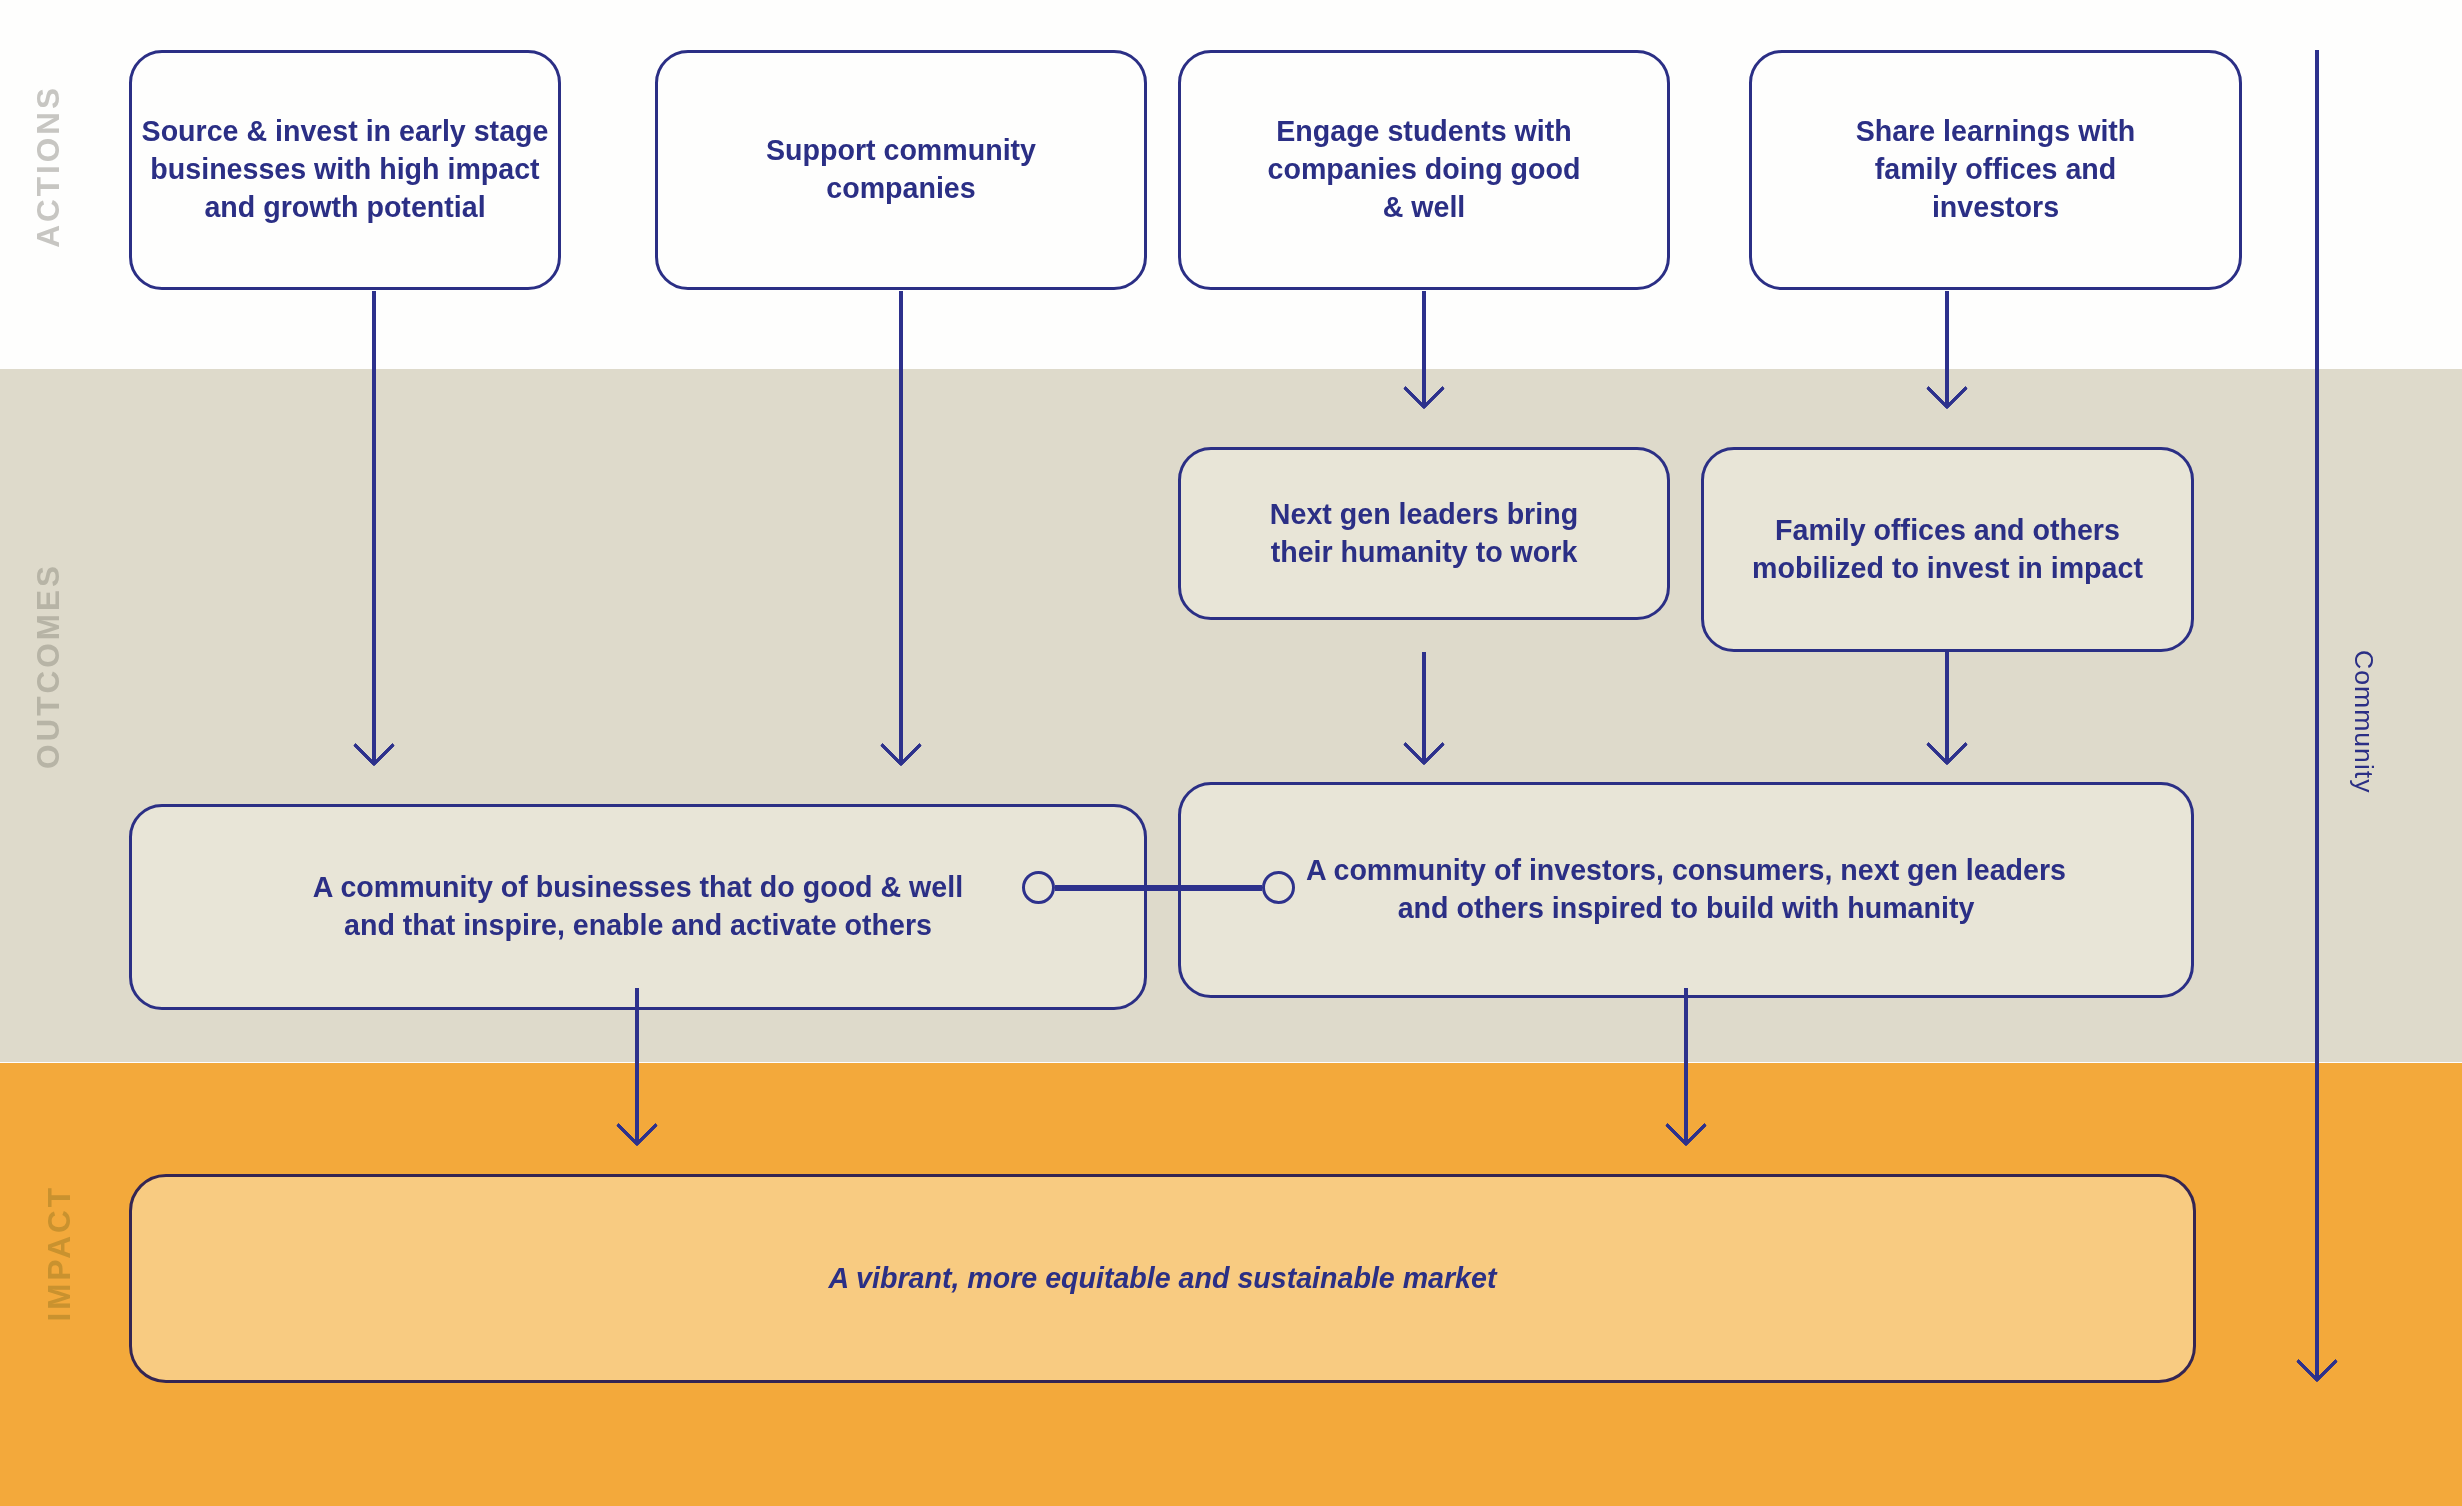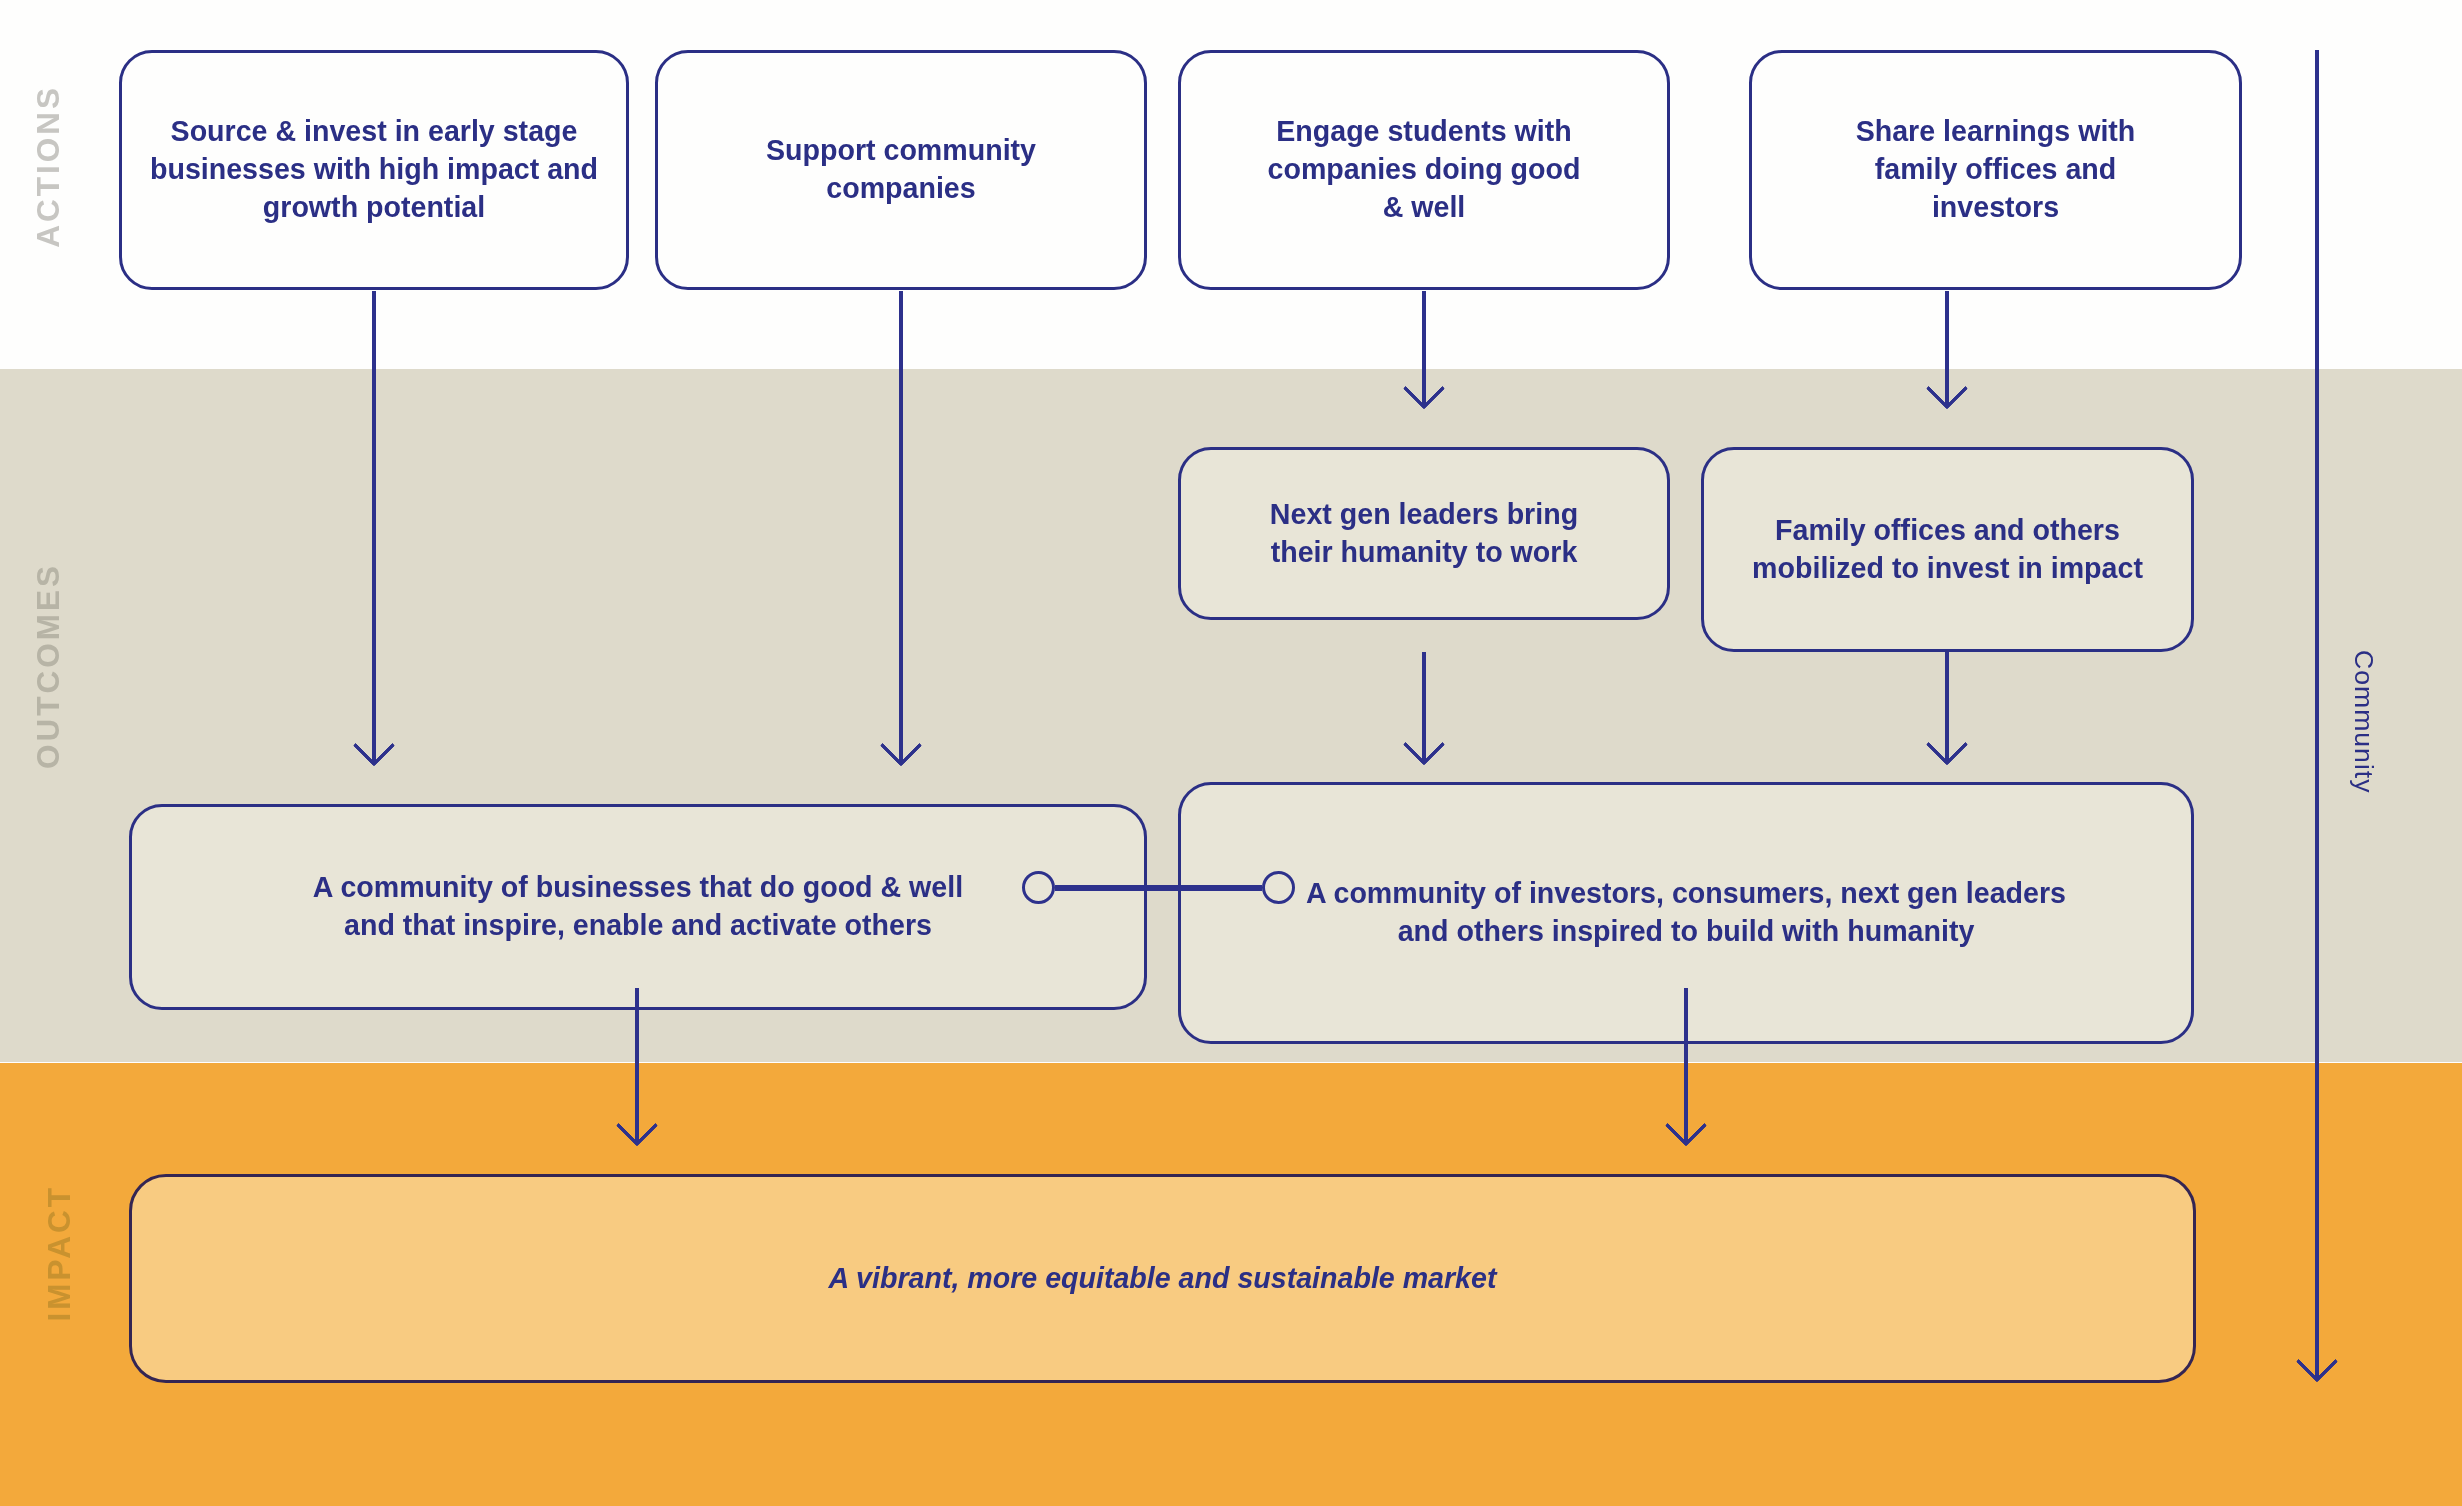--- a/index.html
+++ b/index.html
@@ -41,28 +41,28 @@
   
   .box{
     position:absolute;border:3px solid var(--navy);border-radius:33px;
     display:flex;align-items:center;justify-content:center;text-align:center;
     color:var(--navy);font-weight:bold;font-size:28.6px;line-height:1.32;
     box-sizing:border-box;
   }
   .action-box{background:var(--band-actions-bg);}
   .outcome-box{background:var(--outcome-box-bg);}
   .impact-box{background:var(--impact-box-bg);border-color:var(--impact-box-border);font-style:italic;}
-  .b1{left:119px;top:50px;width:510px;height:240px;}
+  .b1{left:129px;top:50px;width:432px;height:240px;}
   .b2{left:655px;top:50px;width:492px;height:240px;}
   .b3{left:1178px;top:50px;width:492px;height:240px;}
   .b4{left:1701px;top:50px;width:493px;height:240px;margin-left:48px;}
   .m1{left:1178px;top:447px;width:492px;height:173px;}
   .m2{left:1701px;top:447px;width:493px;height:205px;align-items:center;}
   .gL{left:129px;top:804px;width:1018px;height:206px;}
-  .gR{left:1178px;top:782px;width:1016px;height:262px;}
+  .gR{left:1178px;top:782px;width:1016px;height:216px;}
   .imp{left:129px;top:1174px;width:2067px;height:209px;border-radius:37px;}
   .b1 span{max-width:463px;}
   .b2 span{max-width:276px;}
   .b3 span{max-width:325px;}
   .b4 span{max-width:325px;}
   .m1 span{max-width:364px;}
   .m2 span{max-width:453px;}
   .gL span{max-width:709px;}
   .gR span{max-width:788px;}
   

